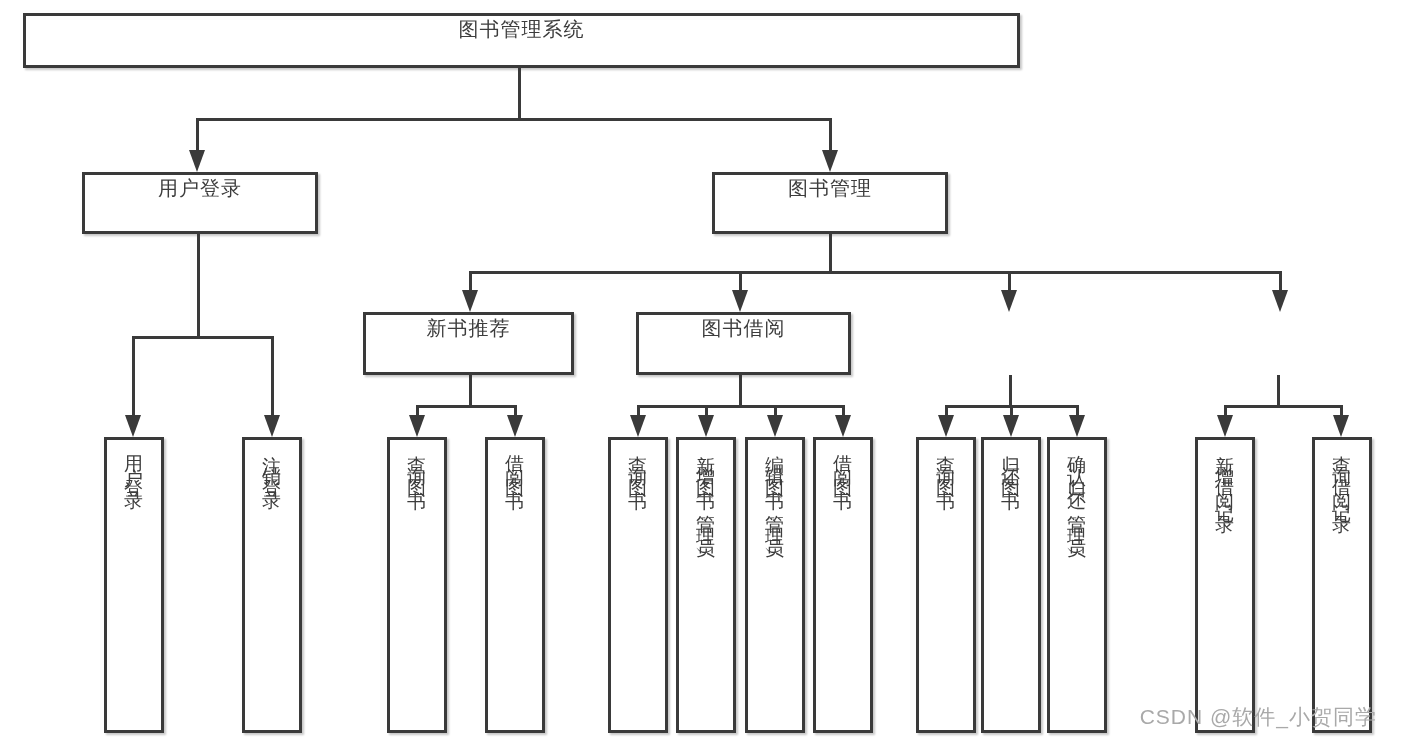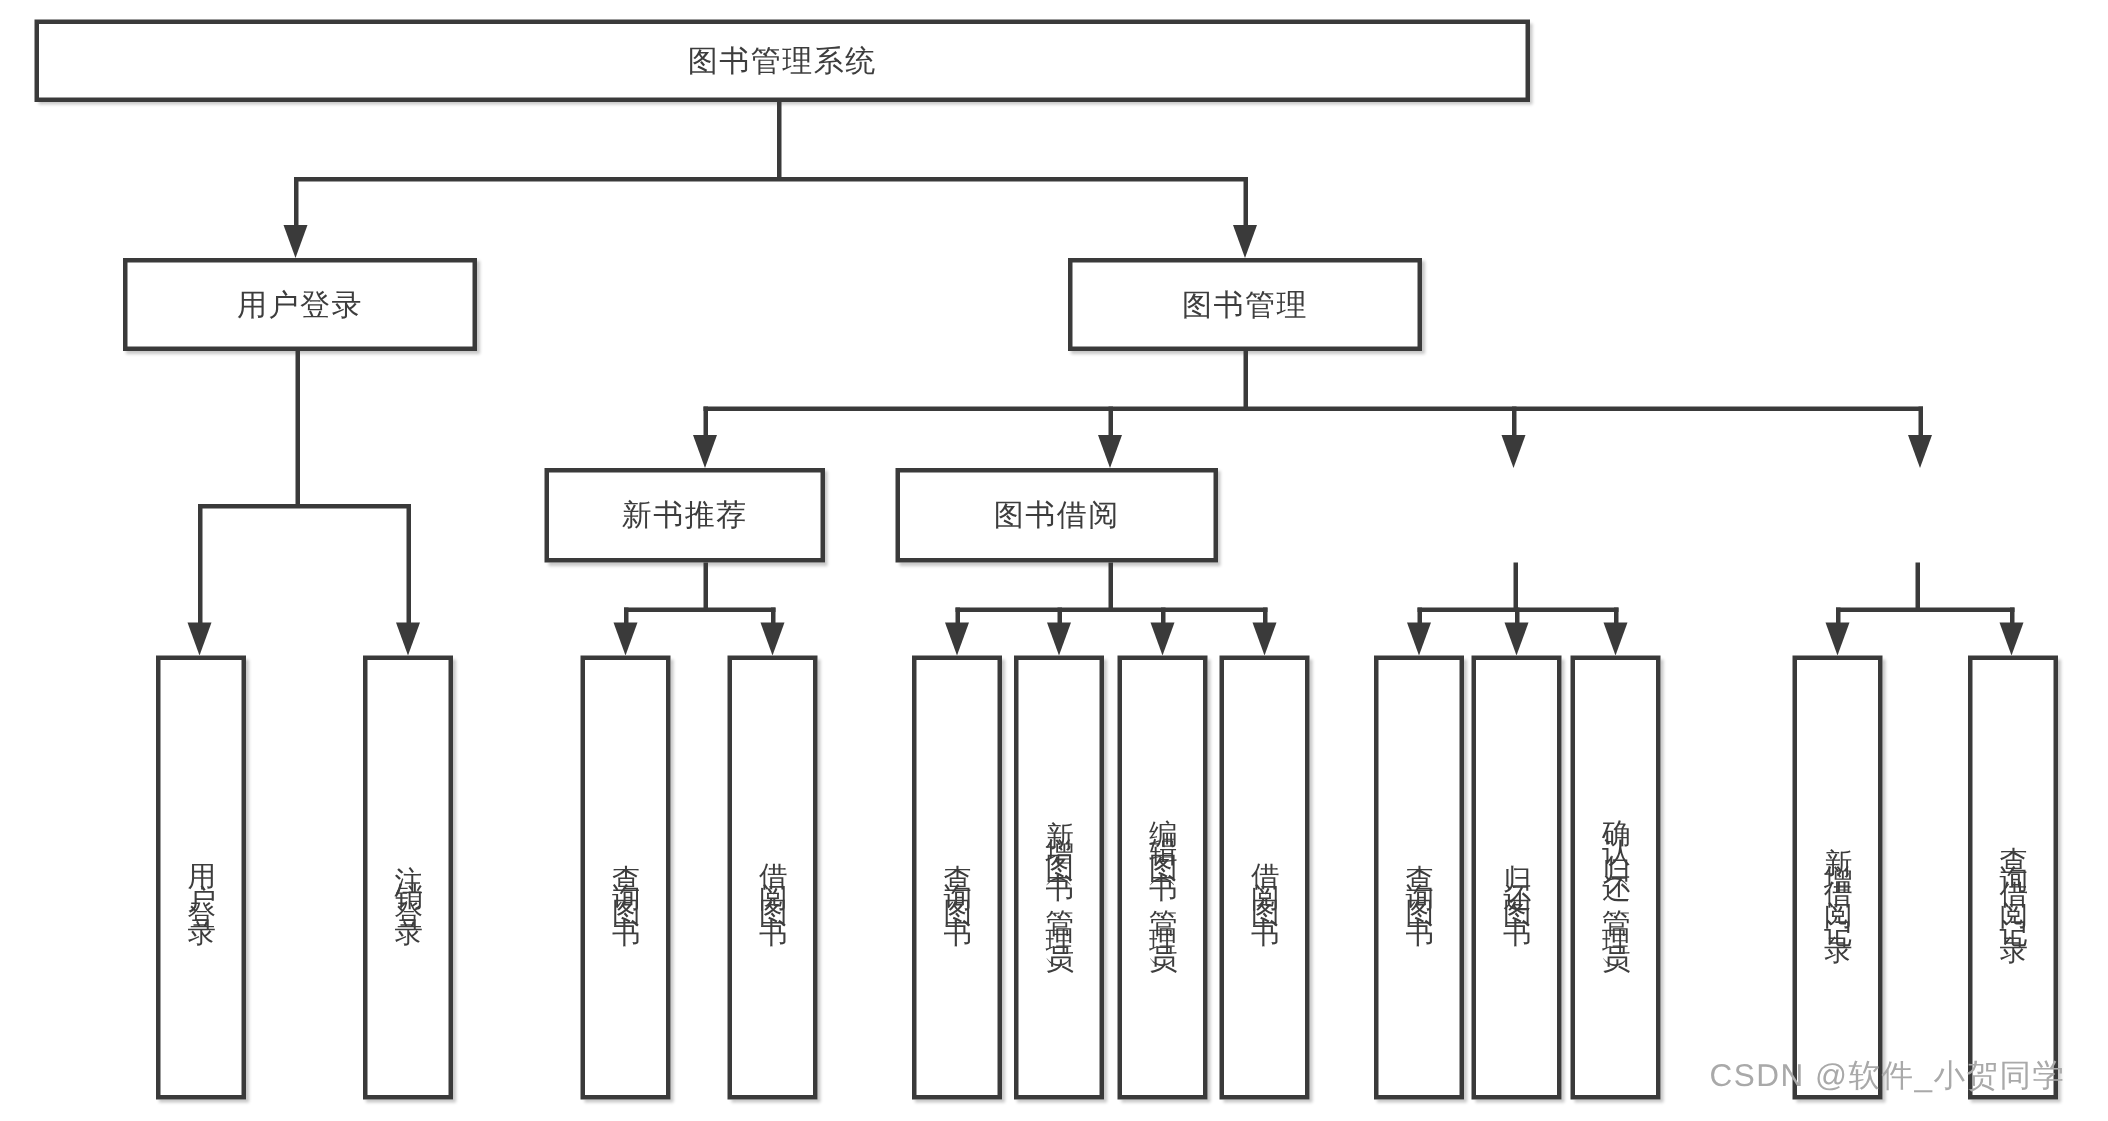--- a/index.html
+++ b/index.html
@@ -15,21 +15,21 @@
     background:var(--box-bg);
     overflow:hidden;
     font-family:"Liberation Sans","DejaVu Sans",sans-serif;
     color:var(--text);
   }
   .node{
     position:absolute;
     box-sizing:border-box;
     background:var(--box-bg);
     border:3px solid var(--line);
-    display:flex;align-items:center;justify-content:center;
+    display:flex;align-items:flex-start;justify-content:center;
     text-align:center;
     box-shadow:2px 2px 2px rgba(0,0,0,0.22);
   }
   .node.h{font-size:20px;letter-spacing:1px;}
   .node.leaf span{
     writing-mode:vertical-rl;
     text-orientation:upright;
     font-size:19px;
     letter-spacing:12px;
     line-height:1;
@@ -87,24 +87,24 @@
   <div class="hl" style="left:469px;top:271px;width:813px"></div>
   <div class="vl" style="left:469px;top:271px;height:21px"></div>
   <div class="vl" style="left:739px;top:271px;height:21px"></div>
   <div class="vl" style="left:1008px;top:271px;height:21px"></div>
   <div class="vl" style="left:1279px;top:271px;height:21px"></div>
   <div class="arrow" style="left:462px;top:290px"></div>
   <div class="arrow" style="left:732px;top:290px"></div>
   <div class="arrow" style="left:1001px;top:290px"></div>
   <div class="arrow" style="left:1272px;top:290px"></div>
 
-  <div class="node h" style="left:363px;top:312px;width:187px;height:63px">
+  <div class="node h" style="left:363px;top:312px;width:211px;height:63px">
     <span>新书推荐</span>
   </div>
-  <div class="node h" style="left:597px;top:312px;width:215px;height:63px">
+  <div class="node h" style="left:636px;top:312px;width:215px;height:63px">
     <span>图书借阅</span>
   </div>
 
   <div class="vl" style="left:469px;top:375px;height:31px"></div>
   <div class="vl" style="left:739px;top:375px;height:31px"></div>
   <div class="vl" style="left:1009px;top:375px;height:31px"></div>
   <div class="vl" style="left:1277px;top:375px;height:31px"></div>
 
   <div class="hl" style="left:416px;top:405px;width:101px"></div>
   <div class="vl" style="left:416px;top:405px;height:12px"></div>

